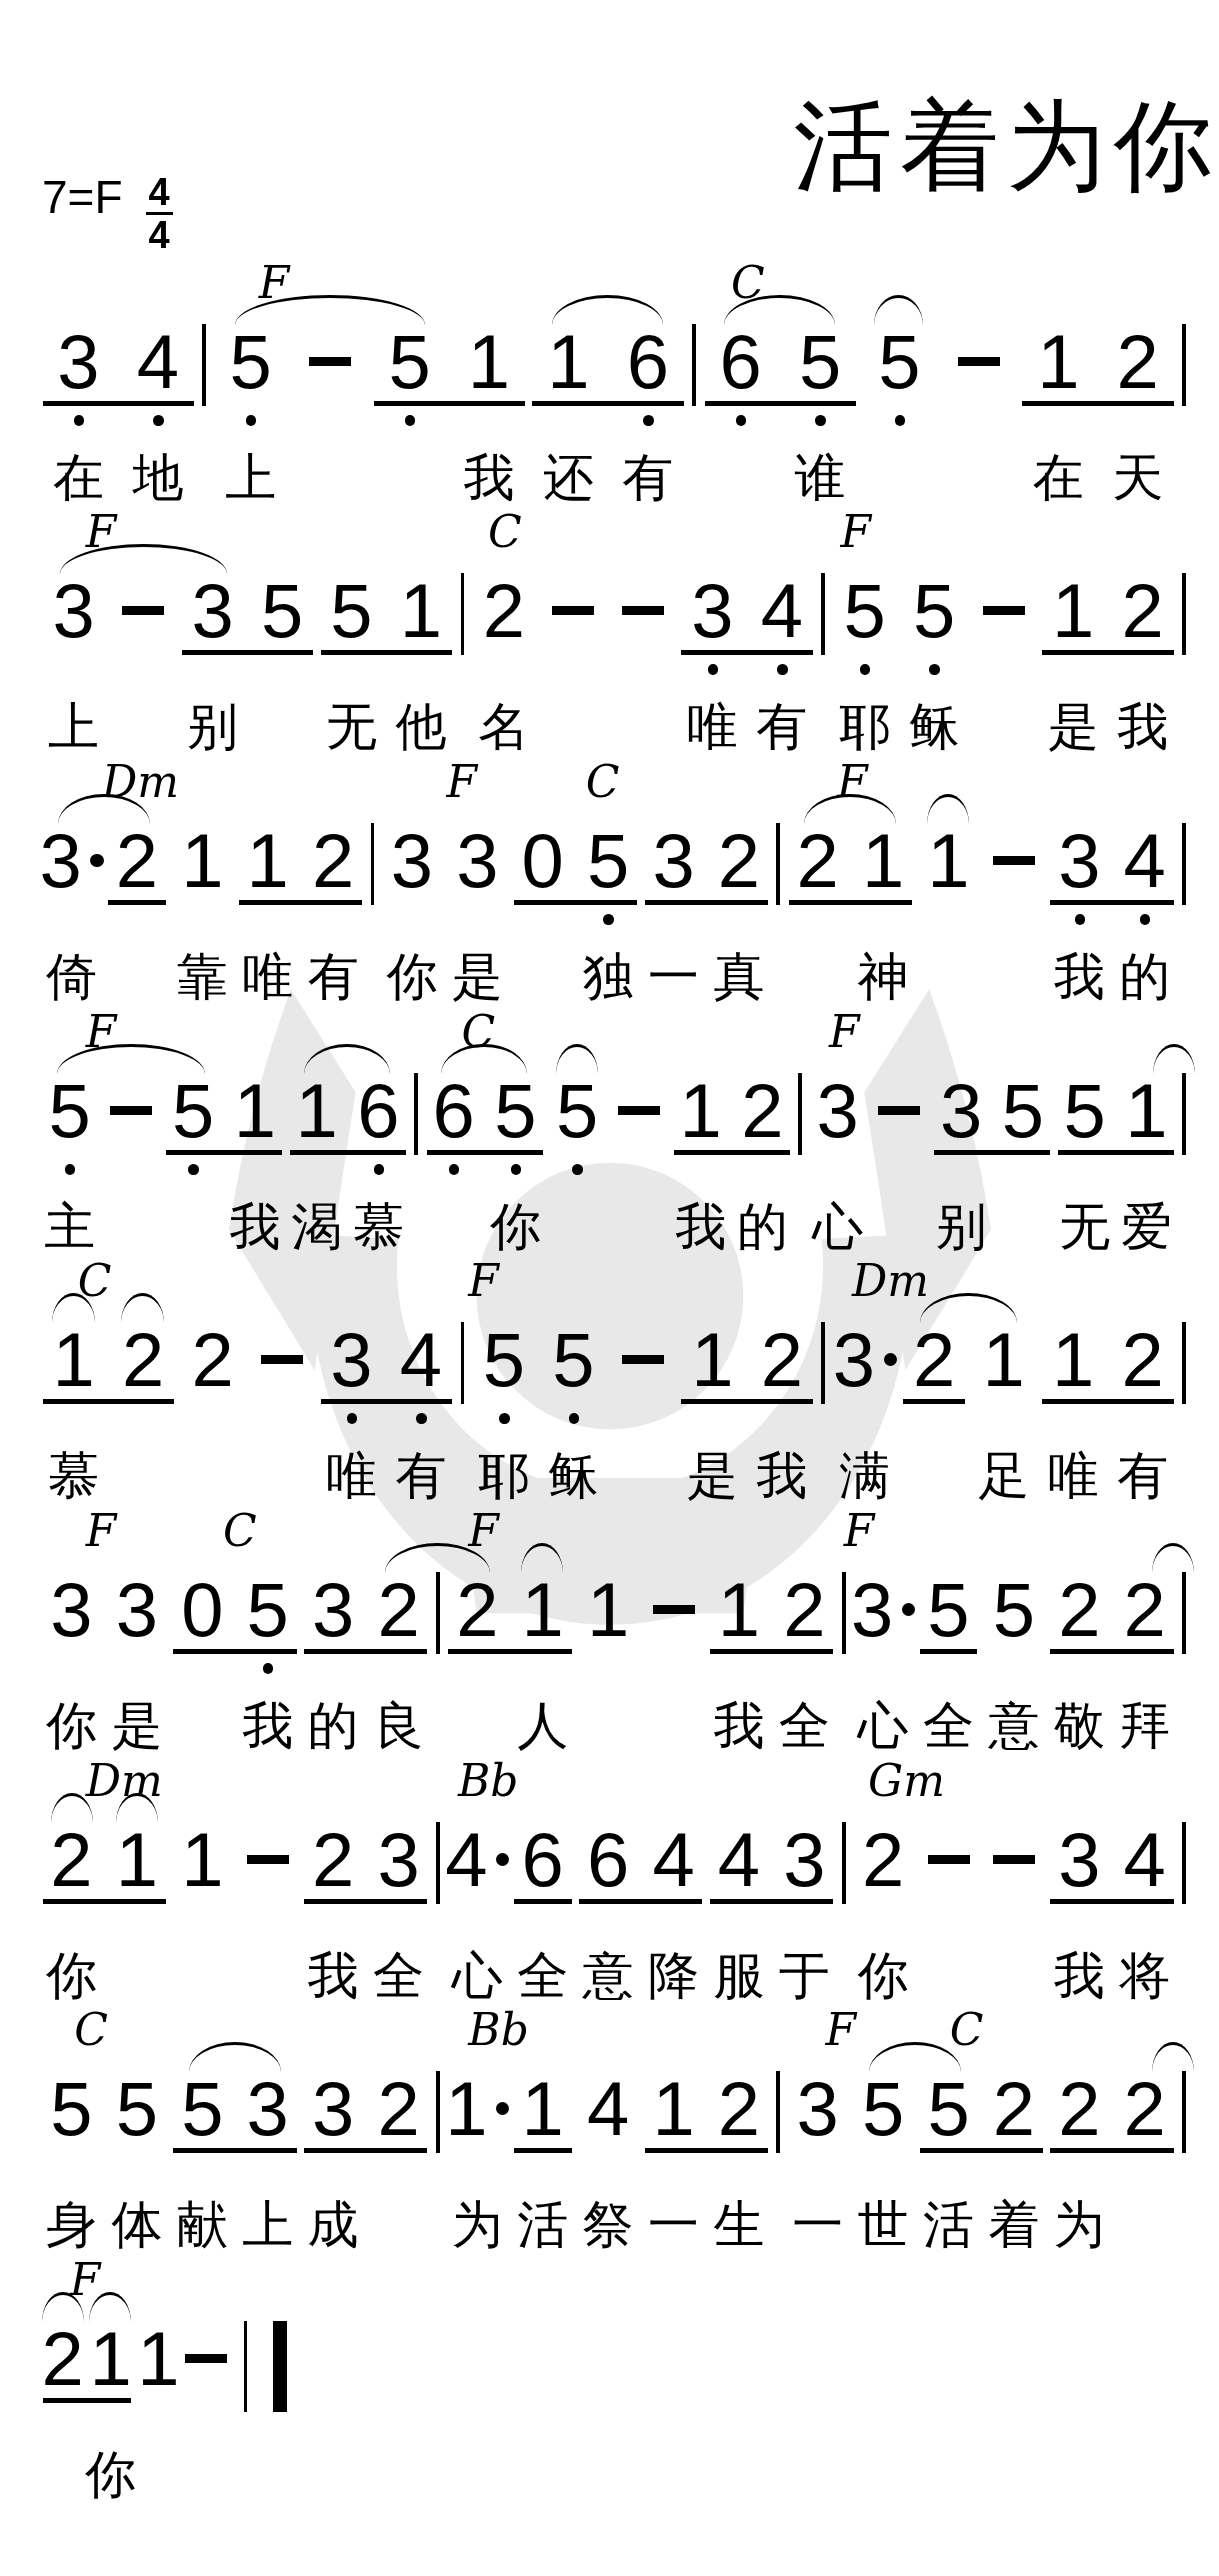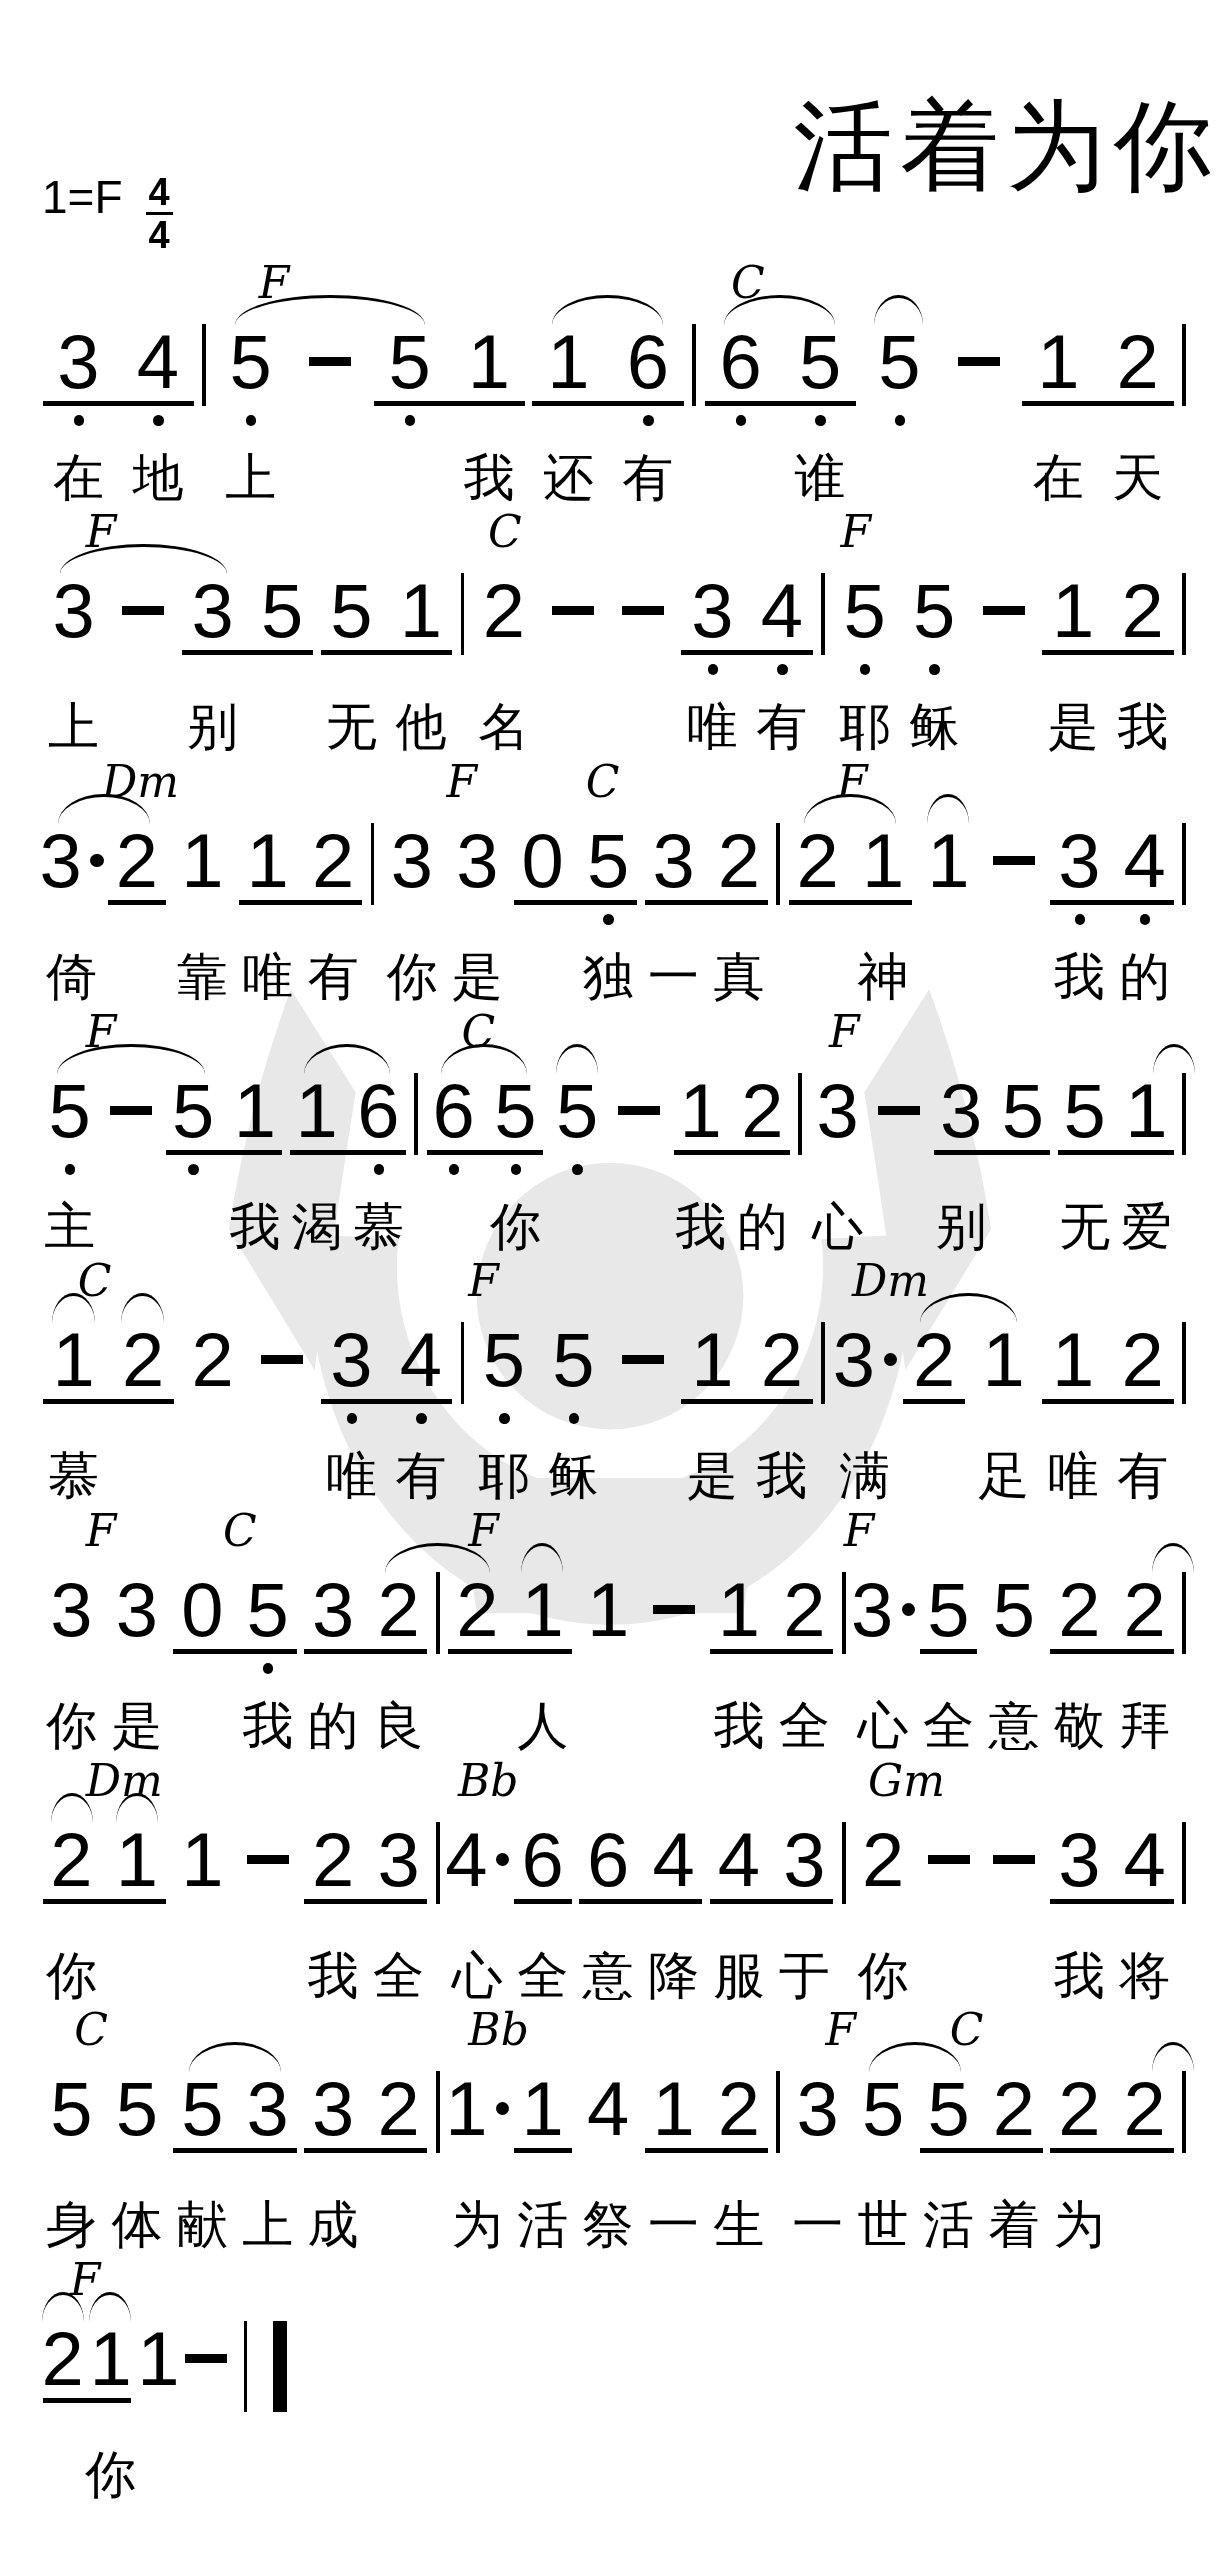--- a/index.html
+++ b/index.html
@@ -36,21 +36,21 @@
     <path d="M115,78 Q70,200 50,330 L140,478 Q160,330 183,186 Z" fill="#e8e8e8"></path>
     <path d="M785,78 Q830,200 850,330 L760,478 Q740,330 717,186 Z" fill="#e8e8e8"></path>
     <path d="M135,335 C120,560 260,745 450,745 C640,745 780,560 765,335 L672,340 C688,480 585,605 450,605 C315,605 212,480 228,340 Z" fill="#e8e8e8"></path>
     <circle cx="450" cy="400" r="140" fill="#e8e8e8"></circle>
     <path d="M292,600 Q292,591 302,591 L598,591 Q608,591 608,600 L590,733 L310,733 Z" fill="#e8e8e8"></path>
   </svg>
 
   <h1 class="title">活着为你</h1>
 
   <div class="keysig">
-    <span>1=F</span>
+    <span>7=F</span>
     <span class="frac">
       <span>4</span>
       <span class="fbar"></span>
       <span>4</span>
     </span>
   </div>
 
   <div id="score">
       <div class="line" style="top: 253px;">
         <div class="chord" style="left: 19.5%;">F</div>

